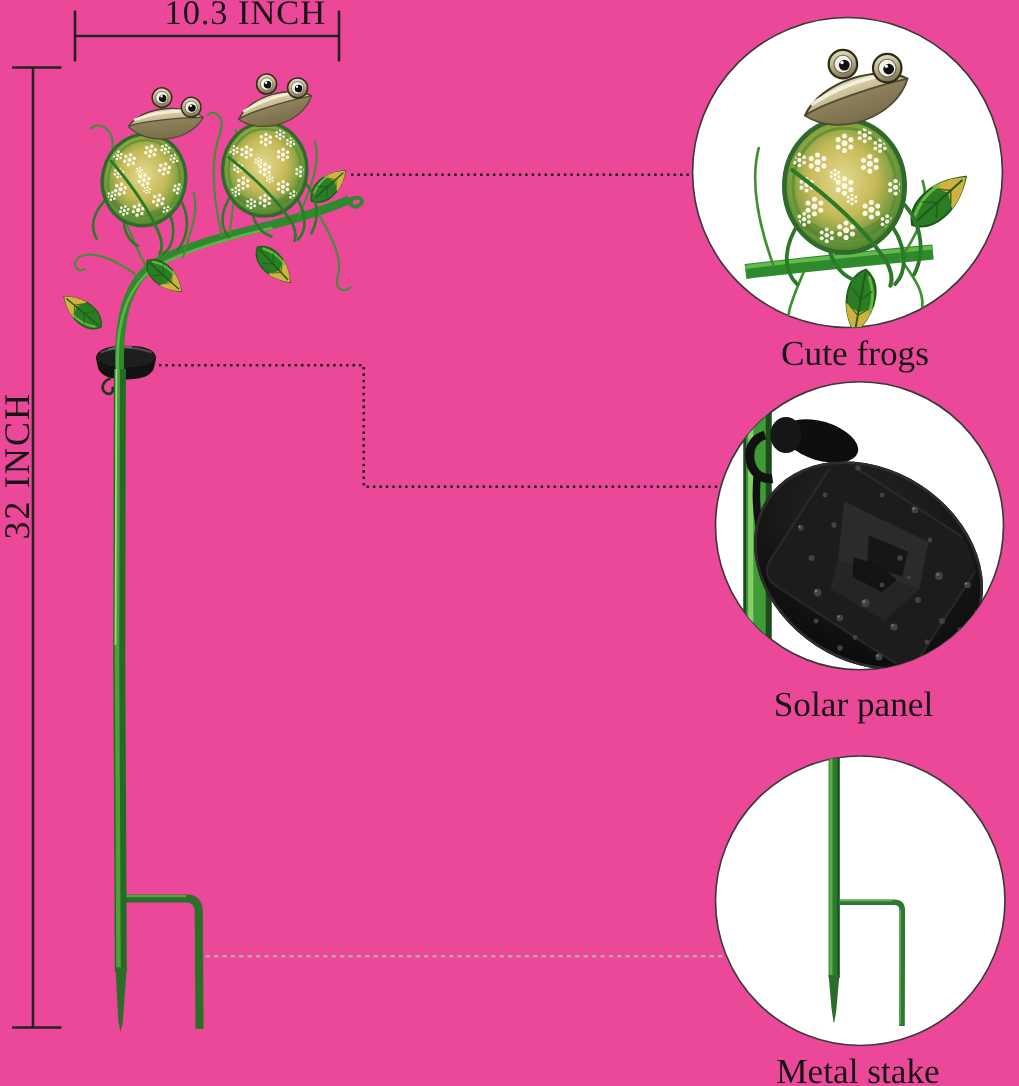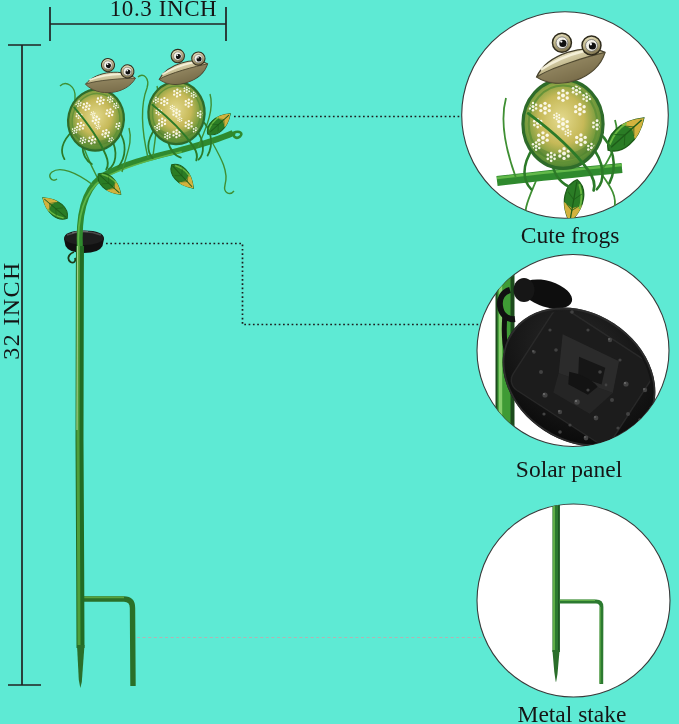--- a/index.html
+++ b/index.html
@@ -1,16 +1,16 @@
 <!DOCTYPE html>
 <html><head>
 <meta charset="utf-8">
 <style>
   html,body{margin:0;padding:0;background:#fff;}
-  #canvas{position:relative;width:679px;height:724px;background:#5eead4;overflow:hidden;
+  #canvas{position:relative;width:679px;height:724px;background:#ec4899;overflow:hidden;
     font-family:"Liberation Serif", serif;}
   svg{display:block;} text{font-family:"Liberation Serif",serif;}
 </style>
 </head>
 <body>
 <div id="canvas">
 <svg width="679" height="724" viewBox="0 0 679 724">
 <defs>
   <radialGradient id="bodyGrad" cx="0.48" cy="0.45" r="0.62">
     <stop offset="0" stop-color="#e4da8e"></stop>

